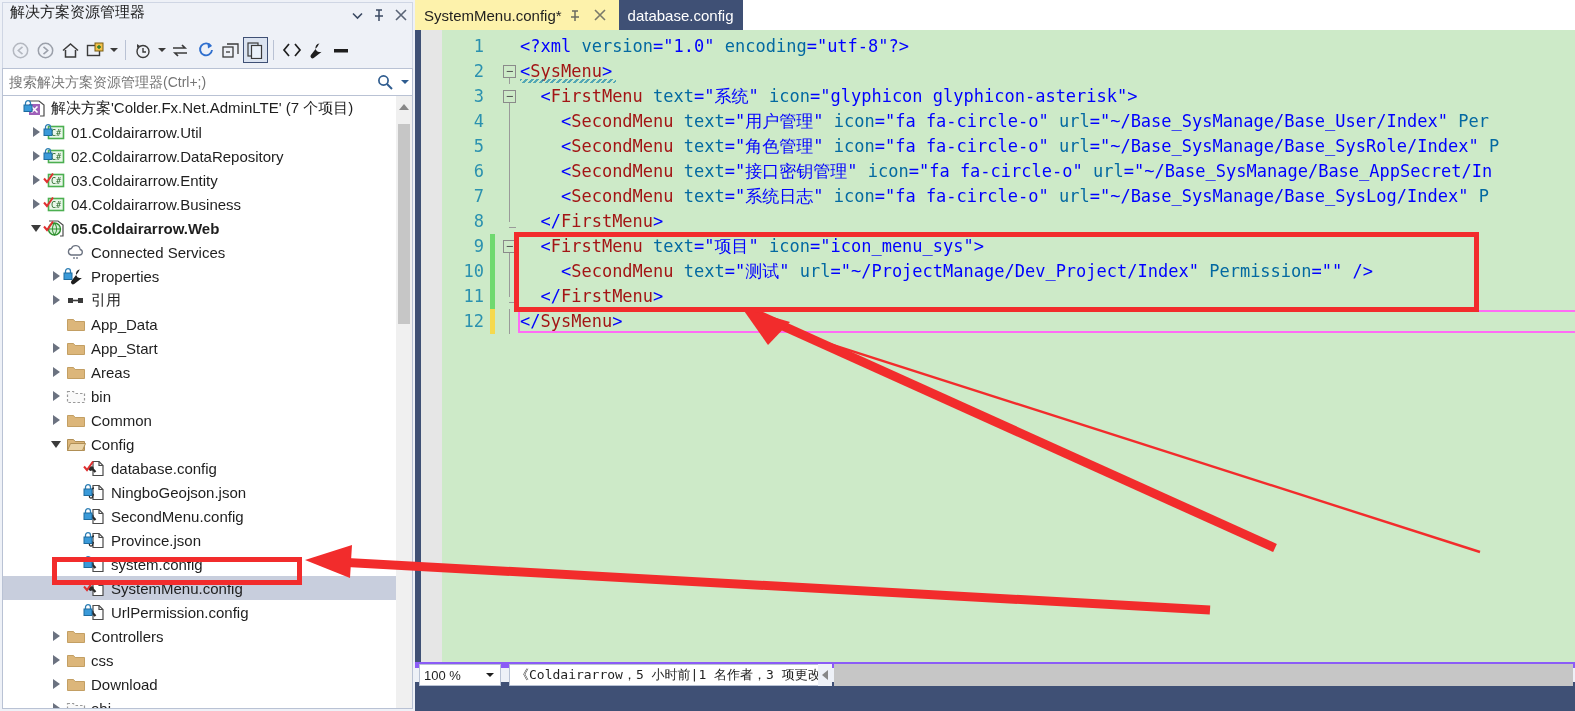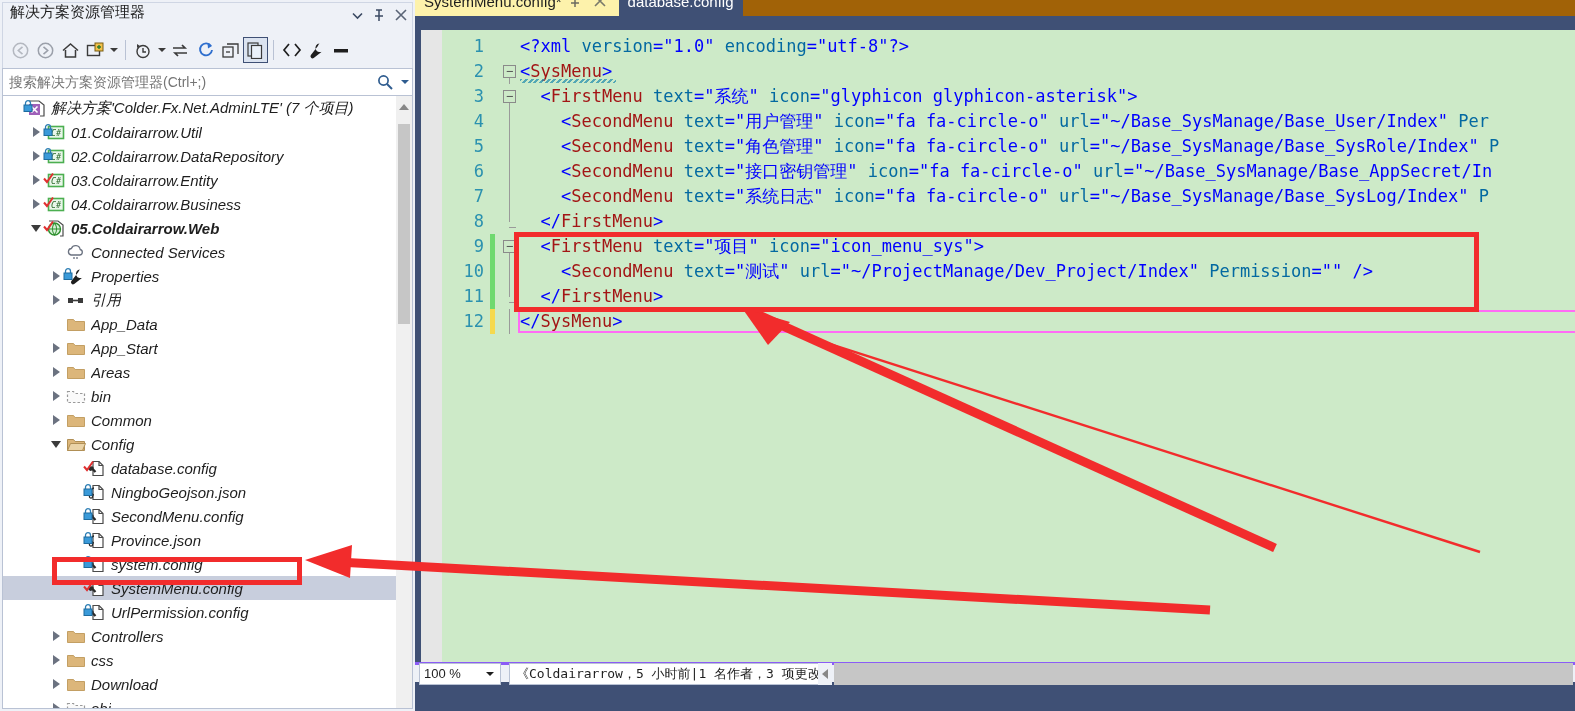--- a/index.html
+++ b/index.html
@@ -64,21 +64,21 @@
   .se-search .scaret:after{
     content:""; border-left:4px solid transparent; border-right:4px solid transparent;
     border-top:4px solid #2f5c8f;
   }
 
   .se-tree {
     position: absolute; left: 2px; top: 96px; width: 411px; height: 613px;
     background: #ffffff; border: 1px solid #b9c2d4; border-top: none;
     overflow: hidden;
   }
-  .tree-scroll { position: absolute; left:0; top:0; right:16px; bottom:0; overflow:hidden;font-style:italic; }
+  .tree-scroll { position: absolute; left:0; top:0; right:16px; bottom:0; overflow:hidden; }
   .trow {
     height: 24px; display: flex; align-items: center; white-space: nowrap;
     font-size: 15px; color: #1e1e1e; padding-right: 4px;
   }
   .trow.selected { background: #c8cedd; }
   .trow.bold { font-weight: bold; }
   .expander {
     width: 18px; height: 24px; display: flex; align-items: center; justify-content: center;
     flex: 0 0 18px;
   }
@@ -92,22 +92,22 @@
   .tree-vthumb { position:absolute; left:2px; right:2px; top:28px; height:200px; background:#c6c6c6;}
   .tree-uparrow{ position:absolute; left:0; top:2px; width:16px; height:18px; display:flex;align-items:center;justify-content:center;}
   .tree-uparrow:after{content:"";border-left:5px solid transparent;border-right:5px solid transparent;border-bottom:6px solid #888;}
 
   
   #editor-pane {
     position: absolute; left: 415px; top: 0; width: 1160px; height: 711px;
     background: #3f5075;
   }
   .tabstrip {
-    position: absolute; left: 0; top: 0; width: 1160px; height: 16px;
-    background: #a16207; display: flex; align-items: flex-end;
+    position: absolute; left: 0; top: 0; width: 1160px; height: 30px;
+    background: #ffffff; display: flex; align-items: flex-end;
   }
   .tab {
     height: 30px; display: flex; align-items: center; padding: 0 9px;
     font-size: 15px; white-space: nowrap;
   }
   .tab.active { background: #fdf2ab; color: #1e1e1e; }
   .tab.inactive { background: #3f5075; color: #ffffff; }
   .tab .pinbtn, .tab .closebtn {
     width: 20px; height: 20px; display: flex; align-items: center;
     justify-content: center; color: #6b6b60; margin-left: 4px;
@@ -179,21 +179,21 @@
   .redrect-file {
     position: absolute; left: 52px; top: 557px; width: 250px; height: 28px;
     border: 5px solid #f22c2c; z-index: 30;
   }
   svg.annot { position: absolute; left: 0; top: 0; width: 1575px; height: 711px; z-index: 29; pointer-events: none; }
 
   
   .editor-status {
     position: absolute; left: 0; top: 662px; width: 1160px; height: 20px;
     background: #eef1f7; display: flex; align-items: center;
-    border-top: 3px solid #8b5cf6;
+    border-top: 6px solid #8b5cf6;
   }
   .zoombox {
     width: 82px; height: 22px; margin-left: 4px; background: #fff;
     border: 1px solid #b9c2d4; display: flex; align-items: center;
     font-size: 13px; color: #1e1e1e; padding-left: 4px;
   }
   .zoombox .zcaret{ margin-left:auto; margin-right:6px; }
   .zoombox .zcaret:after{
     content:""; display:block; border-left:4px solid transparent;
     border-right:4px solid transparent; border-top:4px solid #1e1e1e;

